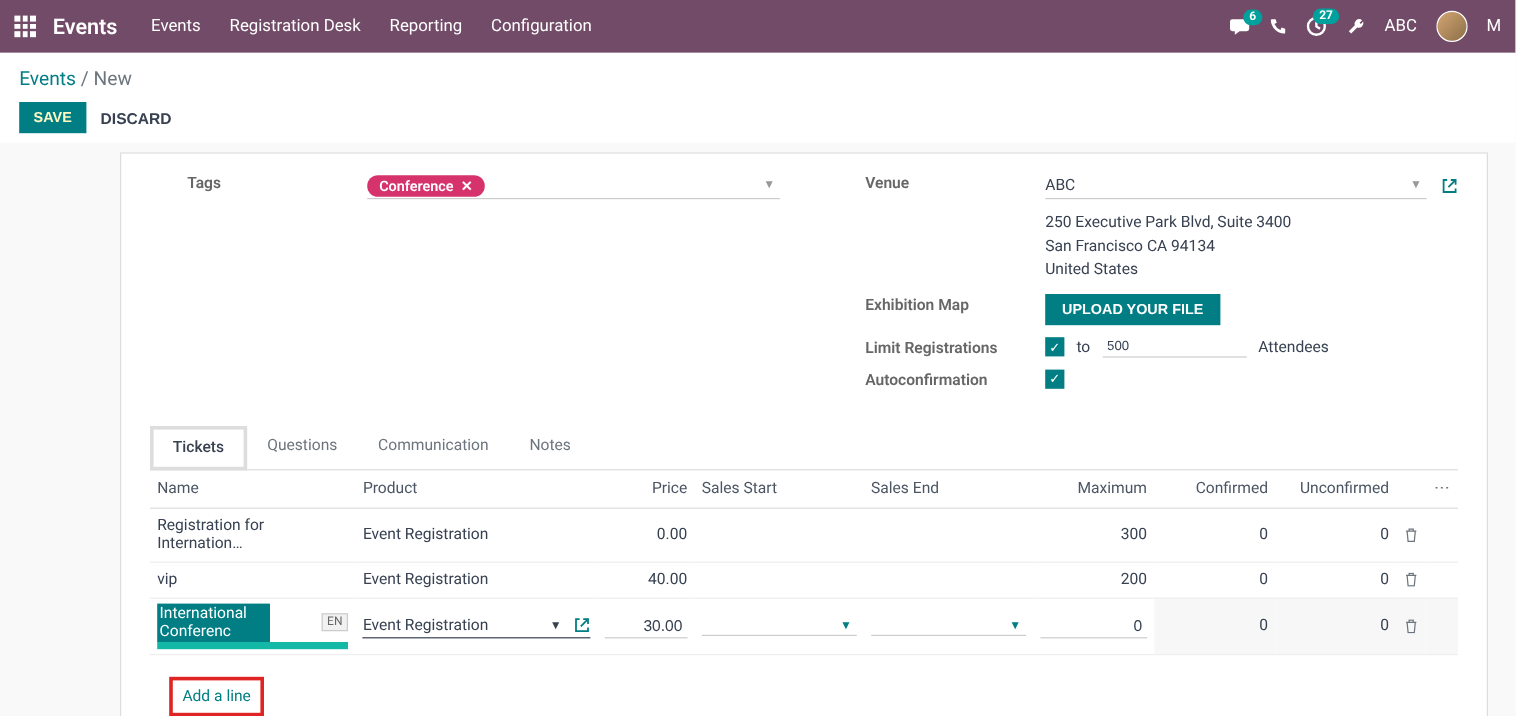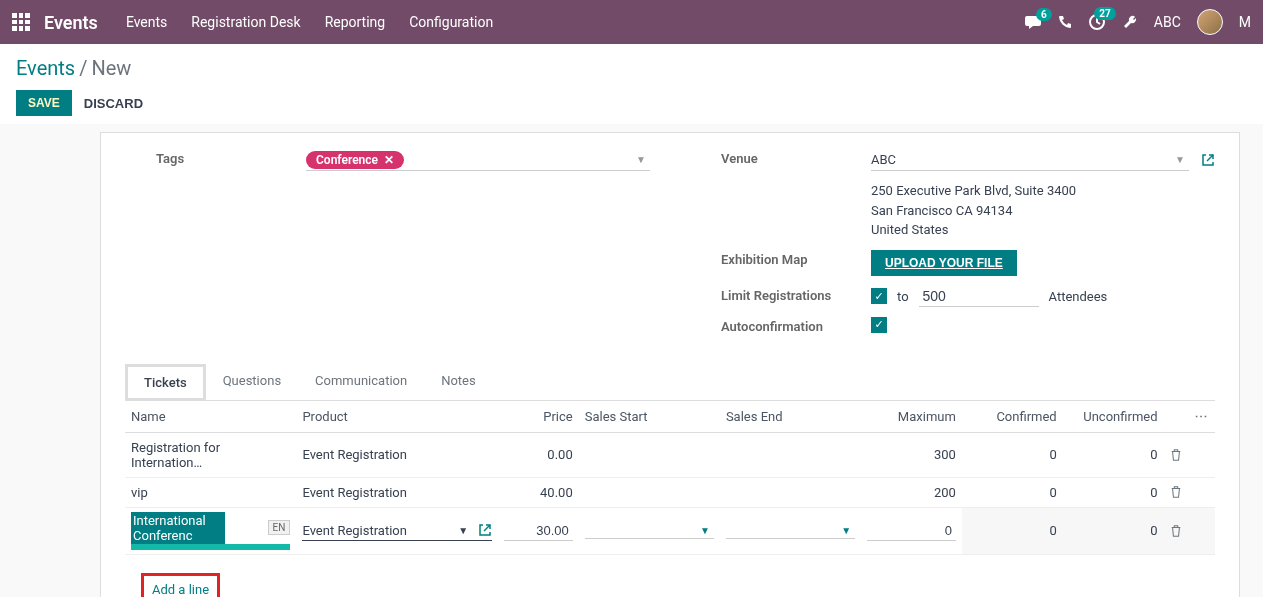--- a/index.html
+++ b/index.html
@@ -10,43 +10,43 @@
 .apps-grid span { background: #fff; }
 .brand { font-size: 18px; font-weight: 600; margin-right: 28px; }
 .nav-menu { display: flex; gap: 24px; flex: 1; }
 .nav-menu a { color: #fff; text-decoration: none; font-size: 14px; cursor: pointer; }
 .topbar-right { display: flex; align-items: center; gap: 16px; }
 .icon-wrap { position: relative; cursor: pointer; display: flex; align-items: center; }
 .badge { background: #00A09D; color: #fff; border-radius: 10px; font-size: 10px; padding: 1px 5px; position: absolute; top: -6px; right: -10px; font-weight: bold; }
 .avatar { width: 26px; height: 26px; border-radius: 50%; background: linear-gradient(135deg,#d4a574,#8b6f47); border: 1px solid #fff; }
 
 .page-head { padding: 12px 16px 8px; background: #fff; }
-.breadcrumb { font-size: 20px; margin-bottom: 10px; }
+.breadcrumb { font-size: 16px; margin-bottom: 10px; }
 .breadcrumb .root { color: #017E84; cursor: pointer; }
 .breadcrumb .sep { color: #6c757d; margin: 0 4px; }
 .breadcrumb .cur { color: #6c757d; }
 .actions { display: flex; gap: 12px; align-items: center; }
 .btn-primary { background: #017E84; color: #fef9c3; border: none; padding: 6px 12px; font-weight: bold; font-size: 12px; cursor: pointer; }
 .btn-link { color: #374151; font-weight: bold; font-size: 13px; background: none; border: none; cursor: pointer; }
 
 .sheet { background: #fff; border: 1px solid #ddd; margin: 8px 16px 20px 100px; padding: 16px 24px 24px; max-width: 1140px; }
 .form-cols { display: flex; gap: 40px; }
 .col { flex: 1; margin-left: 31px; }
 .form-row { display: flex; align-items: flex-start; margin-bottom: 10px; }
 .flabel { width: 150px; font-weight: 600; color: #666; padding-top: 2px; }
 .fval { flex: 1; display: flex; align-items: center; gap: 6px; position: relative; }
 .fval-line { border-bottom: 1px solid #ccc; flex: 1; min-height: 22px; display: flex; align-items: center; position: relative; }
 .tag-chip { background: #D6336C; color: #fff; padding: 2px 10px; border-radius: 12px; font-size: 12px; display: inline-flex; align-items: center; gap: 6px; font-weight: 600; }
 .tag-x { cursor: pointer; font-weight: bold; }
 .dd-caret { color: #999; font-size: 10px; margin-left: auto; cursor: pointer; padding: 0 4px; }
 .extlink { color: #017E84; cursor: pointer; margin-left: 6px; width: 14px; height: 14px; }
 .addr-block div { line-height: 1.5; }
-.upload-btn { background: #017E84; color: #fff; border: none; padding: 6px 14px; font-weight: bold; font-size: 12px; cursor: pointer; text-decoration: underline; }
+.upload-btn { background: #017E84; color: #fff; border: none; padding: 6px 14px; font-weight: bold; font-size: 12px; cursor: pointer; }
 .chk { width: 16px; height: 16px; background: #017E84; display: inline-flex; align-items: center; justify-content: center; color: #fff; font-size: 11px; cursor: pointer; }
-.num-input { border: none; border-bottom: 1px solid #ccc; width: 120px; text-align: left; padding: 2px 4px; font-size: 14px; color: #374151; }
+.num-input { border: none; border-bottom: 1px solid #ccc; width: 120px; text-align: left; padding: 2px 4px; font-size: 11px; color: #374151; }
 
 .tabs { display: flex; border-bottom: 1px solid #ddd; margin-top: 20px; }
 .tab { padding: 8px 16px; color: #6c757d; cursor: pointer; border: 1px solid transparent; border-bottom: none; margin-bottom: -1px; }
 .tab.active { color: #374151; border-color: #ddd; background: #fff; font-weight: 500; }
 .redbox { border: 3px solid #E02424; }
 
 .tbl { width: 100%; border-collapse: collapse; margin-top: 0; }
 .tbl th { text-align: left; font-weight: 400; padding: 8px 6px; border-bottom: 1px solid #ddd; font-size: 13px; color: #4b5563; }
 .tbl th.r, .tbl td.r { text-align: right; }
 .tbl td { padding: 7px 6px; border-bottom: 1px solid #eee; font-size: 13px; color: #374151; }

